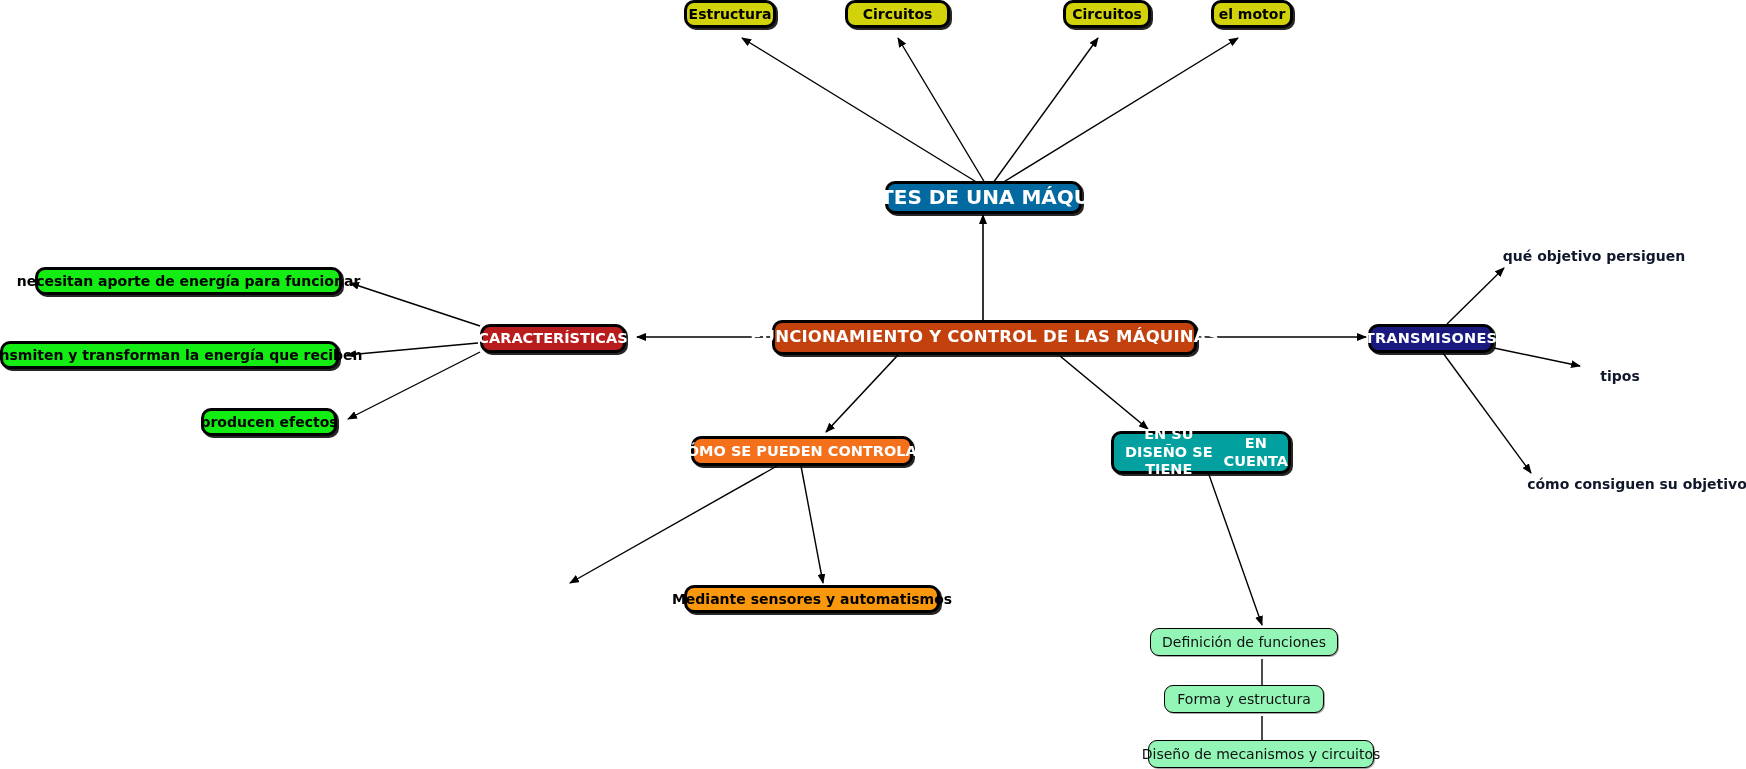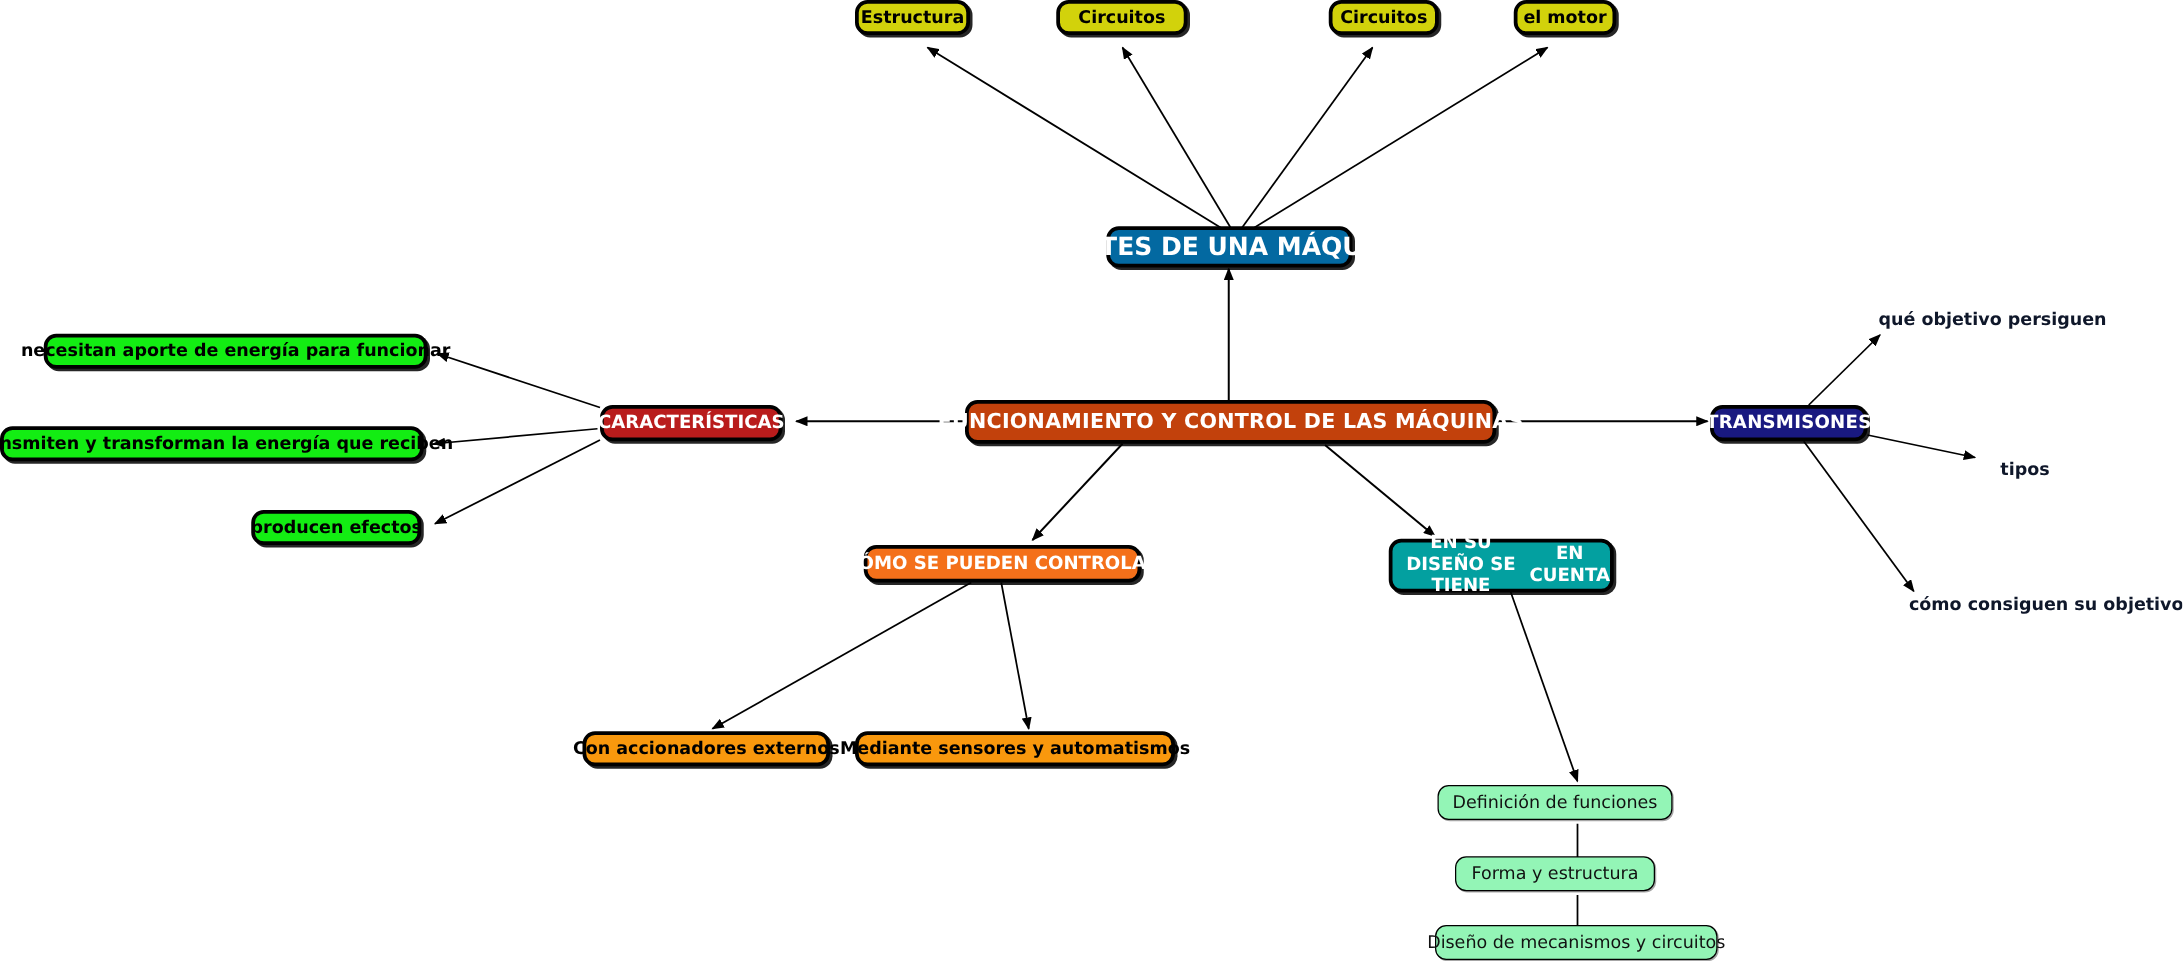--- a/index.html
+++ b/index.html
@@ -224,23 +224,20 @@
   </div>
 
   <div class="node n-plain-red" style="left:1537px; top:473px; width:200px; height:22px;">
     <span class="lbl">cómo consiguen su objetivo</span>
   </div>
 
   <div class="node n-orangered" style="left:691px; top:436px; width:222px; height:30px;">
     <span class="lbl">CÓMO SE PUEDEN CONTROLAR</span>
   </div>
 
-  <div class="node n-orange" style="left:466px; top:585px; width:198px; height:28px;">
-    <span class="lbl">Con accionadores externos</span>
-  </div>
 
   <div class="node n-orange" style="left:684px; top:585px; width:256px; height:28px;">
     <span class="lbl">Mediante sensores y automatismos</span>
   </div>
 
   <div class="node n-teal two-line" style="left:1111px; top:431px; width:180px; height:43px; flex-direction:row; justify-content:center;">
     <span class="lbl">EN SU DISEÑO SE TIENE</span>
     <span class="lbl">EN CUENTA</span>
   </div>
 

